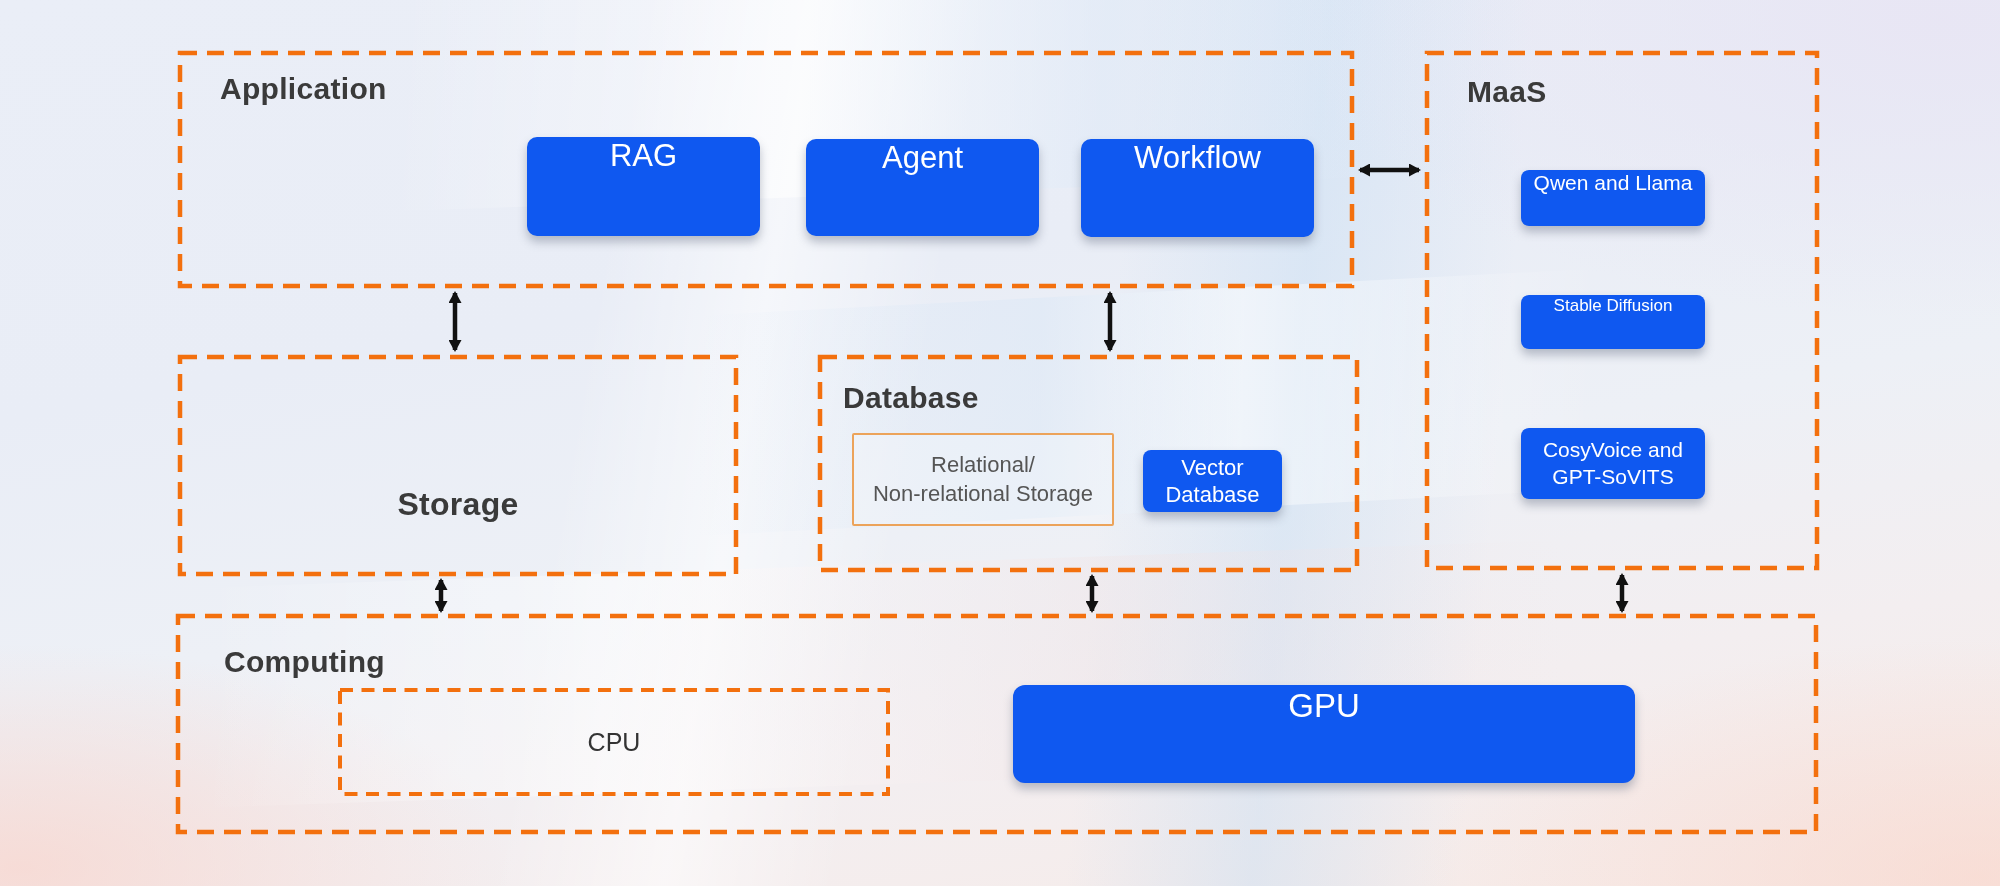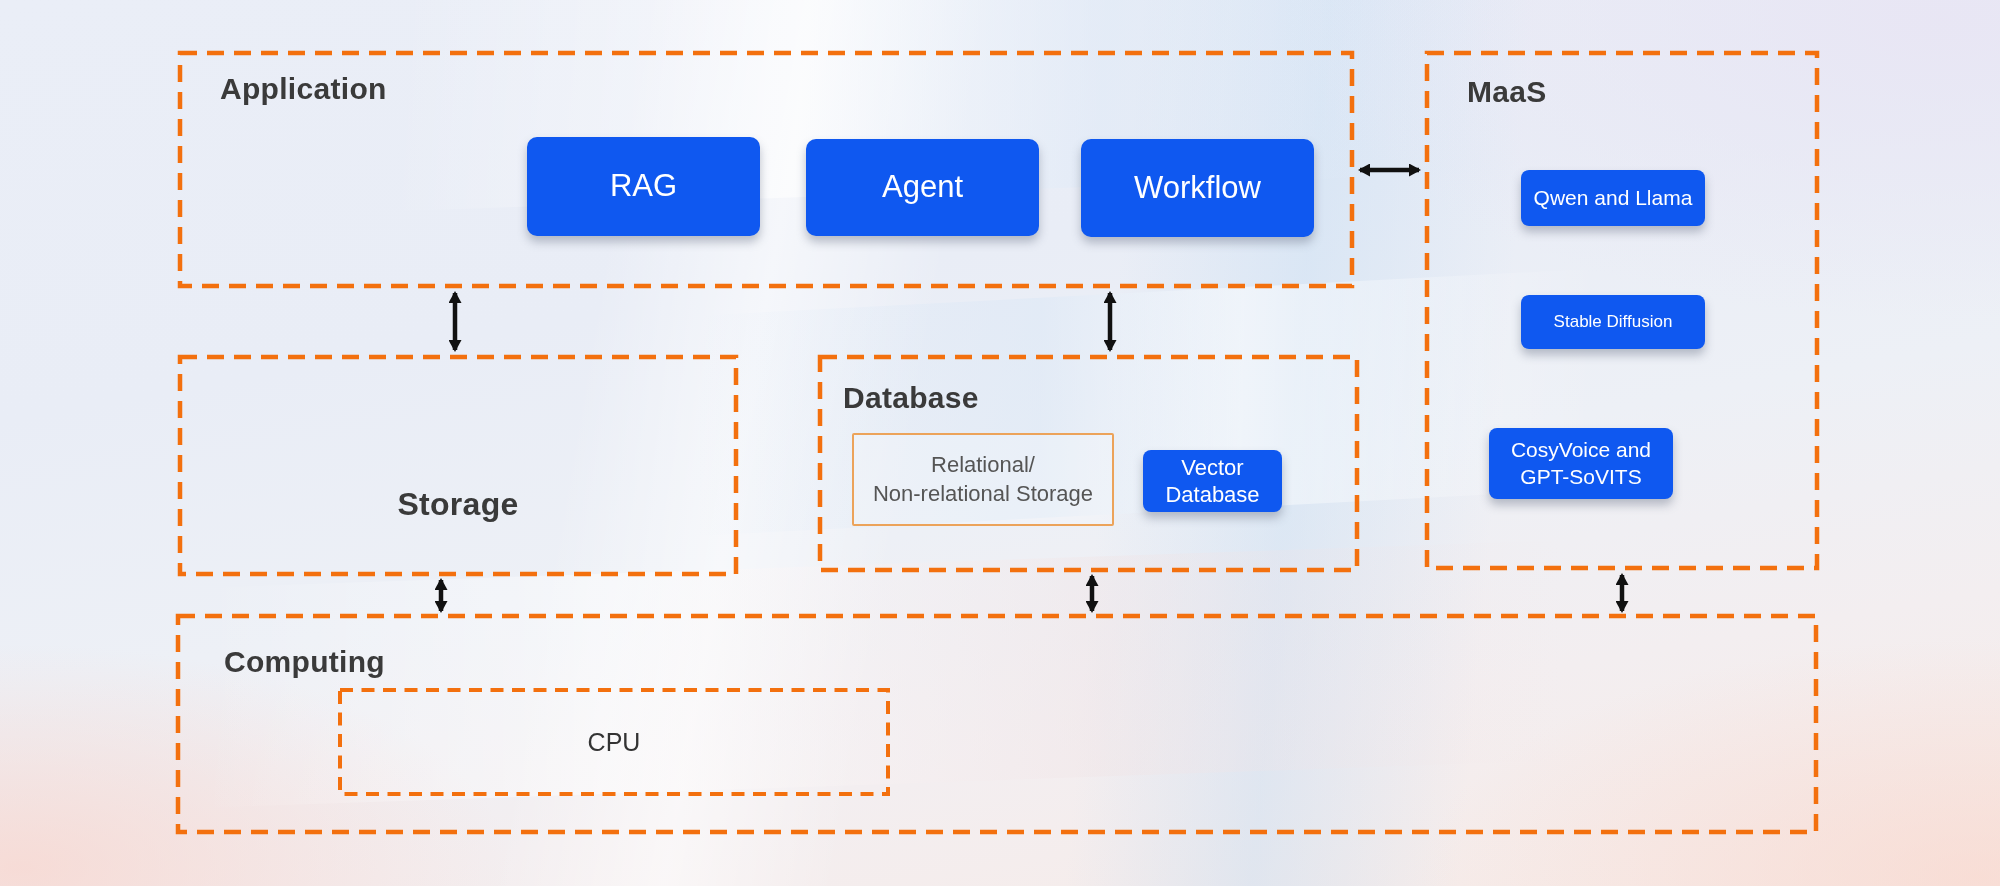--- a/index.html
+++ b/index.html
@@ -22,21 +22,21 @@
   .wave.w3{top:560px;background:linear-gradient(92deg, rgba(255,255,255,0) 10%, rgba(255,255,255,.45) 30%, rgba(240,228,230,.4) 55%, rgba(255,255,255,0) 78%);transform:rotate(-2deg);}
 
   svg.overlay{position:absolute;left:0;top:0;}
 
   .panel-title{
     position:absolute;
     font-weight:bold;color:#3a3a3a;font-size:30px;letter-spacing:.3px;
     white-space:nowrap;
   }
   .blue-box{
-    position:absolute;display:flex;align-items:center;justify-content:center;
+    position:absolute;display:flex;justify-content:center;
     background:#0f58f0;color:#ffffff;text-align:center;
     box-shadow:0 6px 10px rgba(110,120,140,.45);
     line-height:1.25;
   }
   .outline-box{
     position:absolute;display:flex;align-items:center;justify-content:center;
     text-align:center;line-height:1.3;
   }
   .crud{
     background:#ffffff;border:3px solid #f3700e;border-radius:2px;
@@ -93,30 +93,33 @@
   <div class="blue-box" style="left:1081px;top:139px;width:233px;height:98px;border-radius:10px;font-size:31px;">
     <span>Workflow</span>
   </div>
 
   <div class="blue-box" style="left:1521px;top:170px;width:184px;height:56px;border-radius:8px;font-size:21px;">
     <span>Qwen and Llama</span>
   </div>
   <div class="blue-box" style="left:1521px;top:295px;width:184px;height:54px;border-radius:8px;font-size:17px;">
     <span>Stable Diffusion</span>
   </div>
-  <div class="blue-box lines" style="left:1489px;top:428px;width:184px;height:71px;border-radius:8px;font-size:21px;">
+  <div class="blue-box lines" style="left:1521px;top:428px;width:184px;height:71px;border-radius:8px;font-size:21px;">
     <span>CosyVoice and</span>
     <span>GPT-SoVITS</span>
   </div>
 
   <div class="outline-box relational lines" style="left:852px;top:433px;width:258px;height:89px;">
     <span>Relational/</span>
     <span>Non-relational Storage</span>
   </div>
   <div class="blue-box lines" style="left:1143px;top:450px;width:139px;height:62px;border-radius:8px;font-size:22px;">
     <span>Vector</span>
     <span>Database</span>
   </div>
 
   <div class="outline-box" style="left:340px;top:690px;width:548px;height:104px;color:#333333;font-size:25px;">
     <span>CPU</span>
   </div>
+  <div class="blue-box" style="left:1013px;top:685px;width:622px;height:98px;border-radius:12px;font-size:33px;">
+    <span>GPU</span>
+  </div>
 </div>
 
 </body></html>

